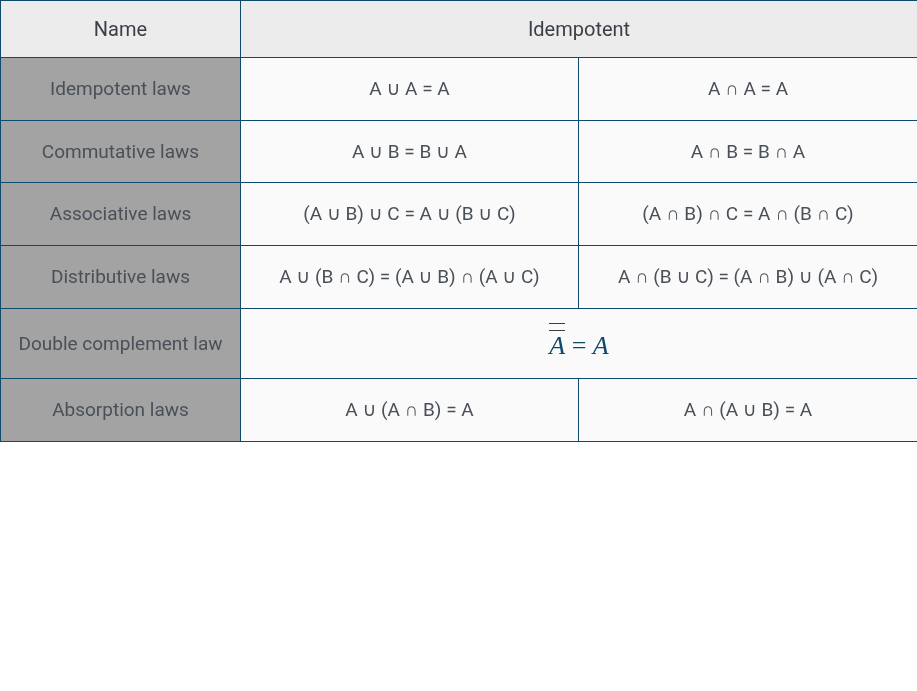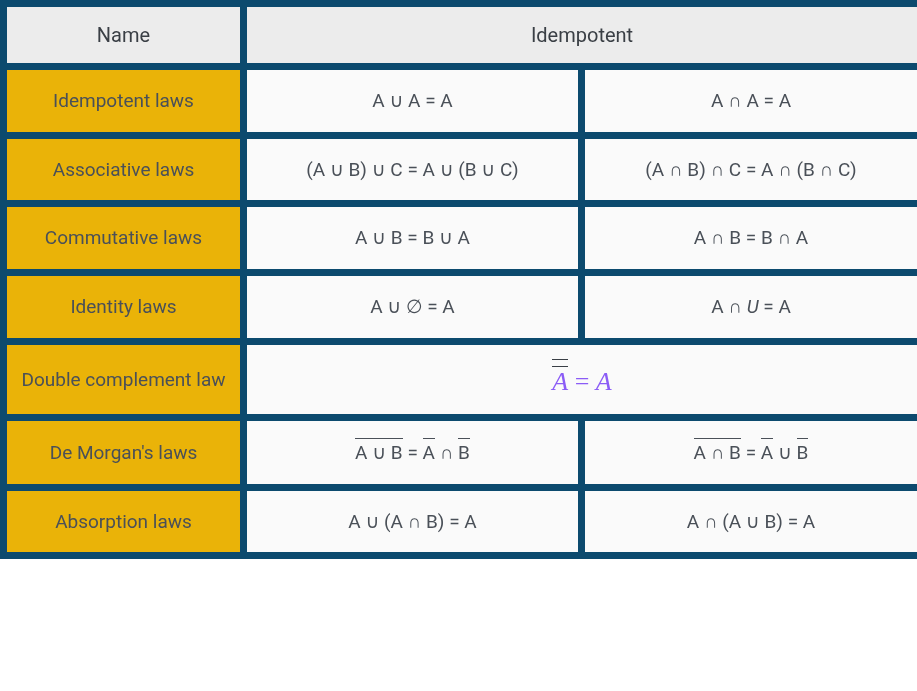--- a/index.html
+++ b/index.html
@@ -10,41 +10,41 @@
     background: #ffffff;
     width: 917px;
     height: 691px;
   }
   table {
     border-collapse: collapse;
     width: 100%;
     table-layout: fixed;
   }
   th, td {
-    border: 7px solid #0c4a6e;
+    border: 1px solid #0c4a6e;
     text-align: center;
     vertical-align: middle;
     color: #4a5058;
     font-weight: 400;
   }
   th {
     background: #ececec;
     font-size: 20px;
     font-weight: 400;
     padding: 16px 8px;
     color: #3a3f45;
   }
   td {
     background: #fafafa;
     font-size: 19px;
     padding: 18px 6px;
     line-height: 1.35;
   }
   td.name {
-    background: #eab308;
+    background: #a3a3a3;
   }
   .italic { font-style: italic; }
   
   .ov {
     position: relative;
     display: inline-block;
     padding-top: 1px;
   }
   .ov::before {
     content: "";
@@ -73,21 +73,21 @@
     left: 0;
     right: 0;
     top: 3px;
     border-top: 1.5px solid #3a3f45;
   }
   .serif {
     font-family: Georgia, "Times New Roman", serif;
   }
   .big {
     font-size: 26px;
-    color: #8b5cf6;
+    color: #0c4a6e;
   }
   .dcwrap {
     display: inline-block;
     line-height: 1;
   }
   .multi-line {
     line-height: 1.8;
   }
 </style>
 </head>
@@ -107,60 +107,49 @@
   </thead>
   <tbody>
 
     <tr>
       <td class="name">Idempotent laws</td>
       <td>A ∪ A = A</td>
       <td>A ∩ A = A</td>
     </tr>
 
     <tr>
+      <td class="name">Commutative laws</td>
+      <td>A ∪ B = B ∪ A</td>
+      <td>A ∩ B = B ∩ A</td>
+    </tr>
+
+    <tr>
       <td class="name">Associative laws</td>
       <td>(A ∪ B) ∪ C = A ∪ (B ∪ C)</td>
       <td>(A ∩ B) ∩ C = A ∩ (B ∩ C)</td>
     </tr>
 
     <tr>
-      <td class="name">Commutative laws</td>
-      <td>A ∪ B = B ∪ A</td>
-      <td>A ∩ B = B ∩ A</td>
+      <td class="name">Distributive laws</td>
+      <td>A ∪ (B ∩ C) = (A ∪ B) ∩ (A ∪ C)</td>
+      <td>A ∩ (B ∪ C) = (A ∩ B) ∪ (A ∩ C)</td>
     </tr>
 
-
-    <tr>
-      <td class="name">Identity laws</td>
-      <td>A ∪ ∅ = A</td>
-      <td>
-        <span>A ∩ </span><span class="italic">U</span><span> = A</span>
-      </td>
-    </tr>
 
 
     <tr>
       <td class="name">Double complement law</td>
       <td colspan="2">
         <span class="dcwrap big serif italic">
           <span class="ov2">A</span><span style="font-style:normal"> = </span><span>A</span>
         </span>
       </td>
     </tr>
 
 
-    <tr>
-      <td class="name">De Morgan's laws</td>
-      <td>
-        <span class="ov">A ∪ B</span><span> = </span><span class="ov">A</span><span> ∩ </span><span class="ov">B</span>
-      </td>
-      <td>
-        <span class="ov">A ∩ B</span><span> = </span><span class="ov">A</span><span> ∪ </span><span class="ov">B</span>
-      </td>
-    </tr>
 
     <tr>
       <td class="name">Absorption laws</td>
       <td>A ∪ (A ∩ B) = A</td>
       <td>A ∩ (A ∪ B) = A</td>
     </tr>
   </tbody>
 </table>
 
 </body></html>

